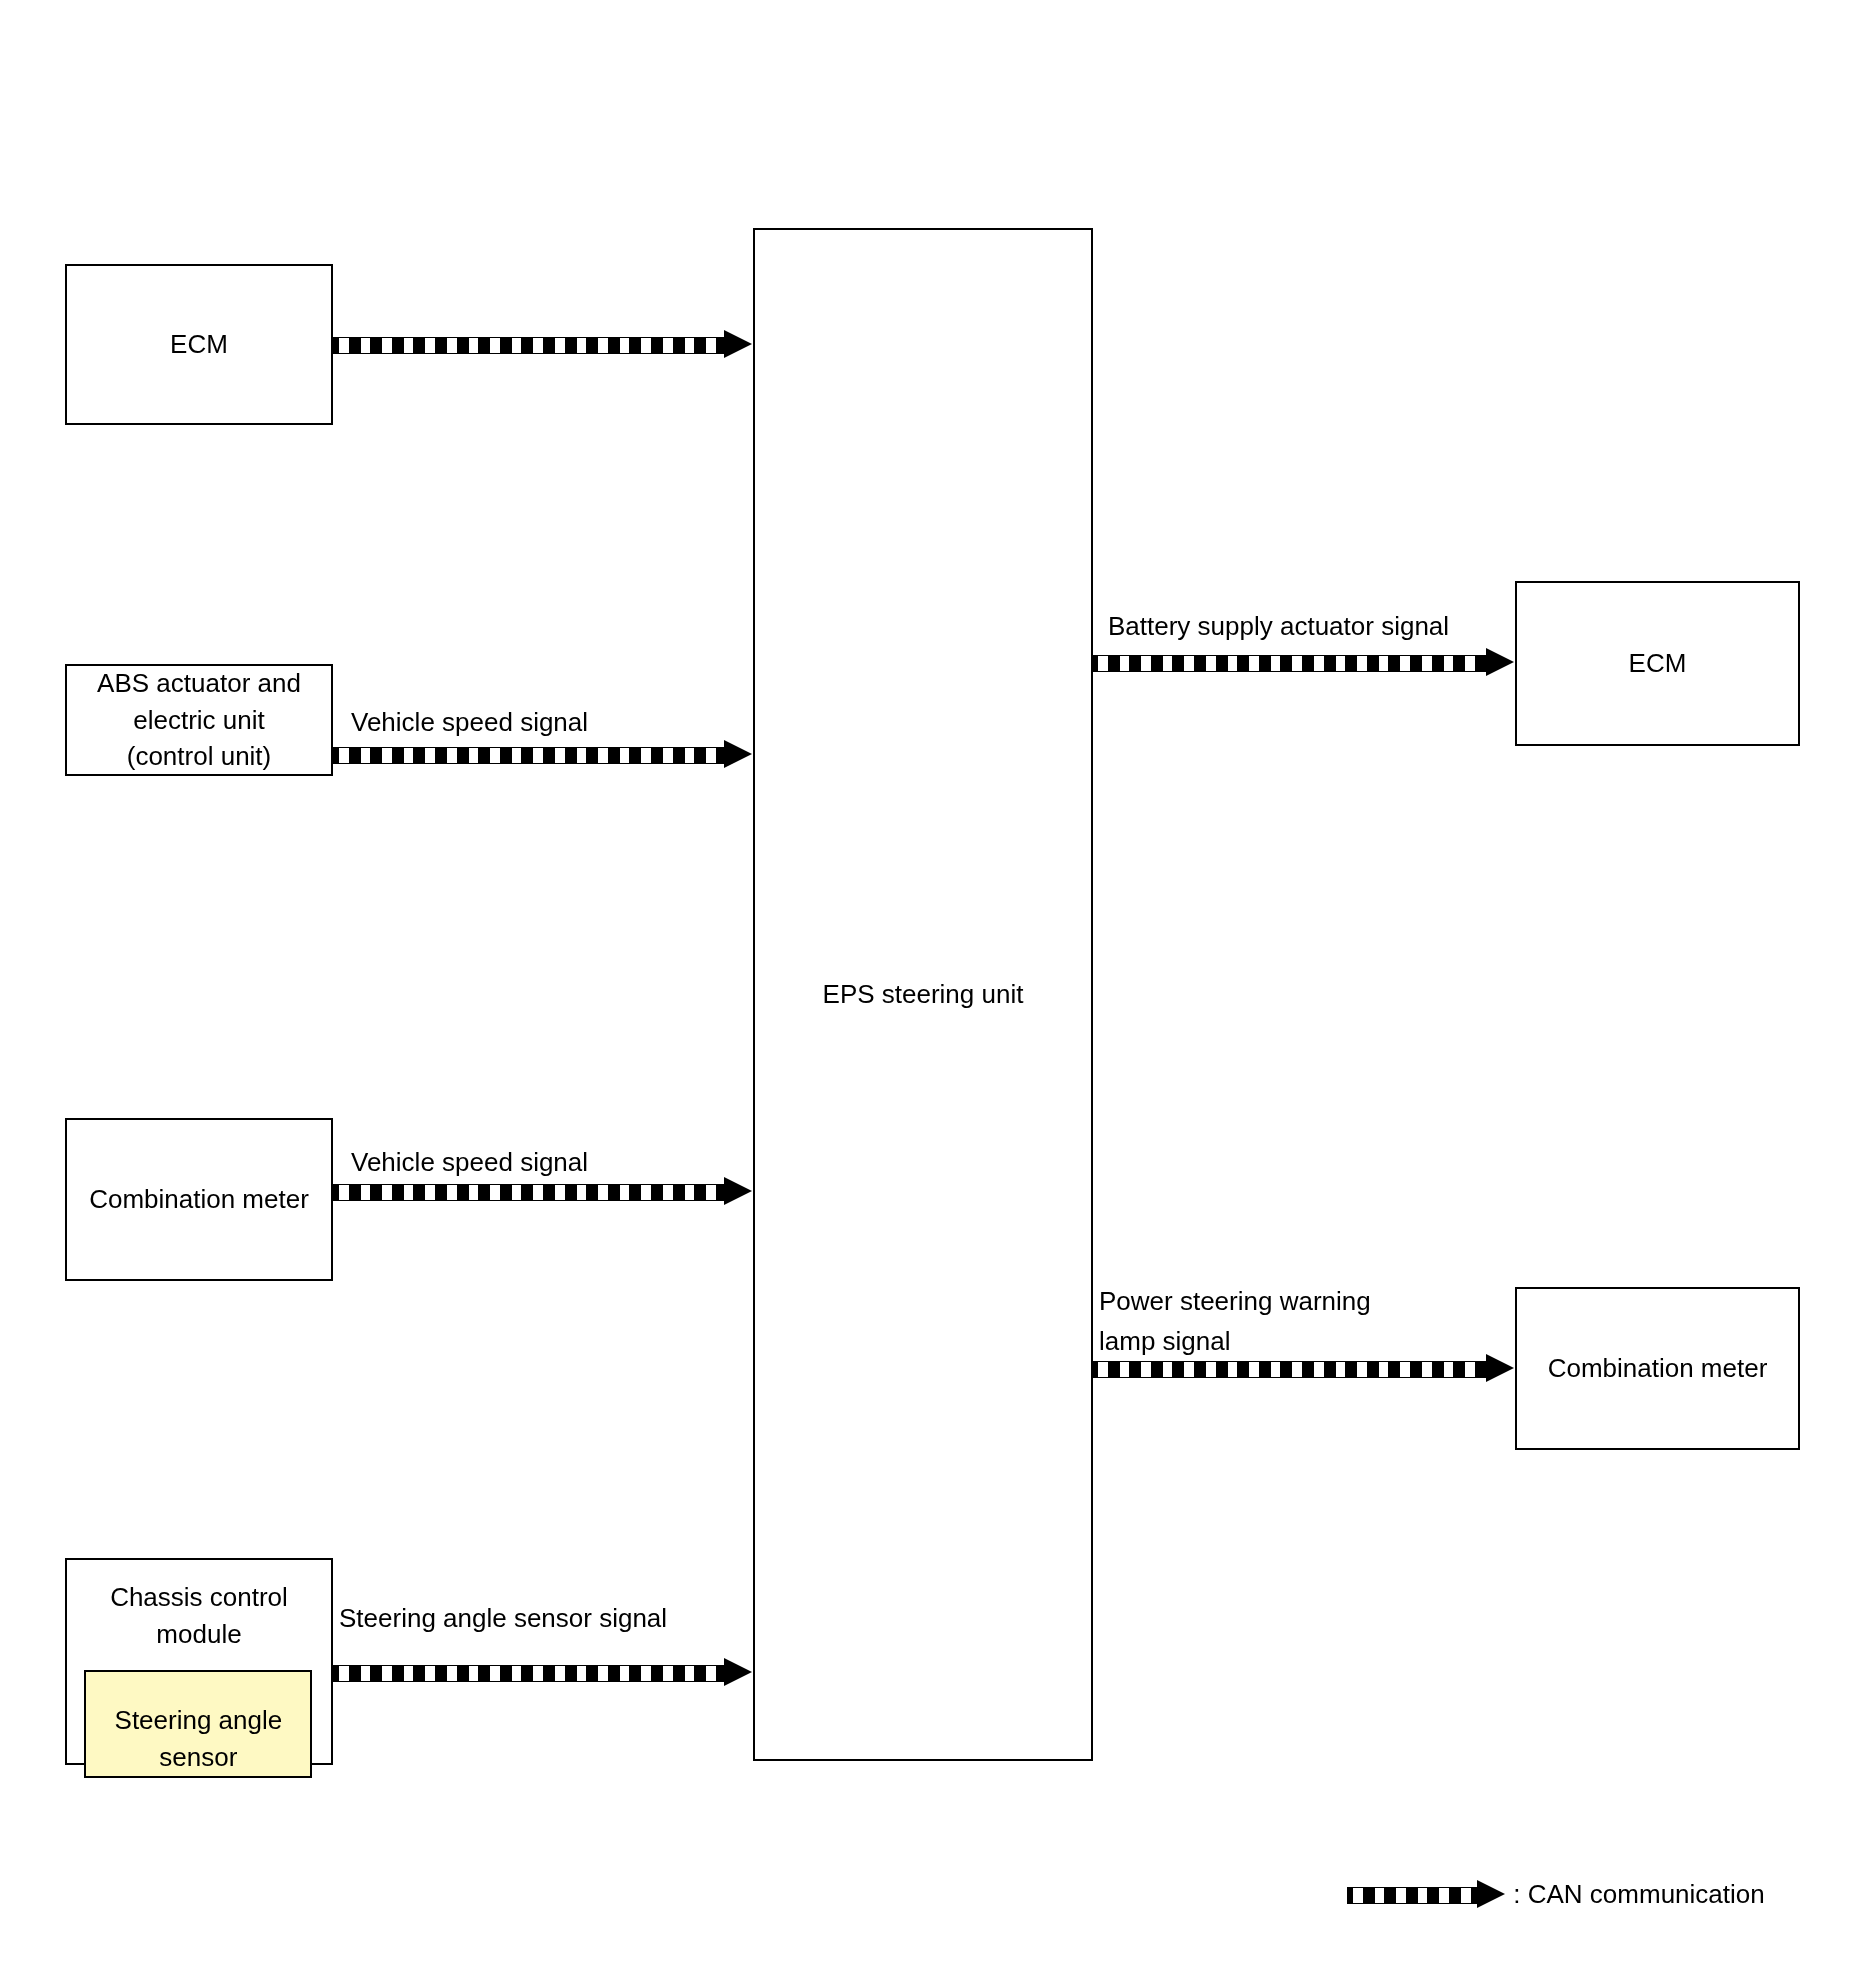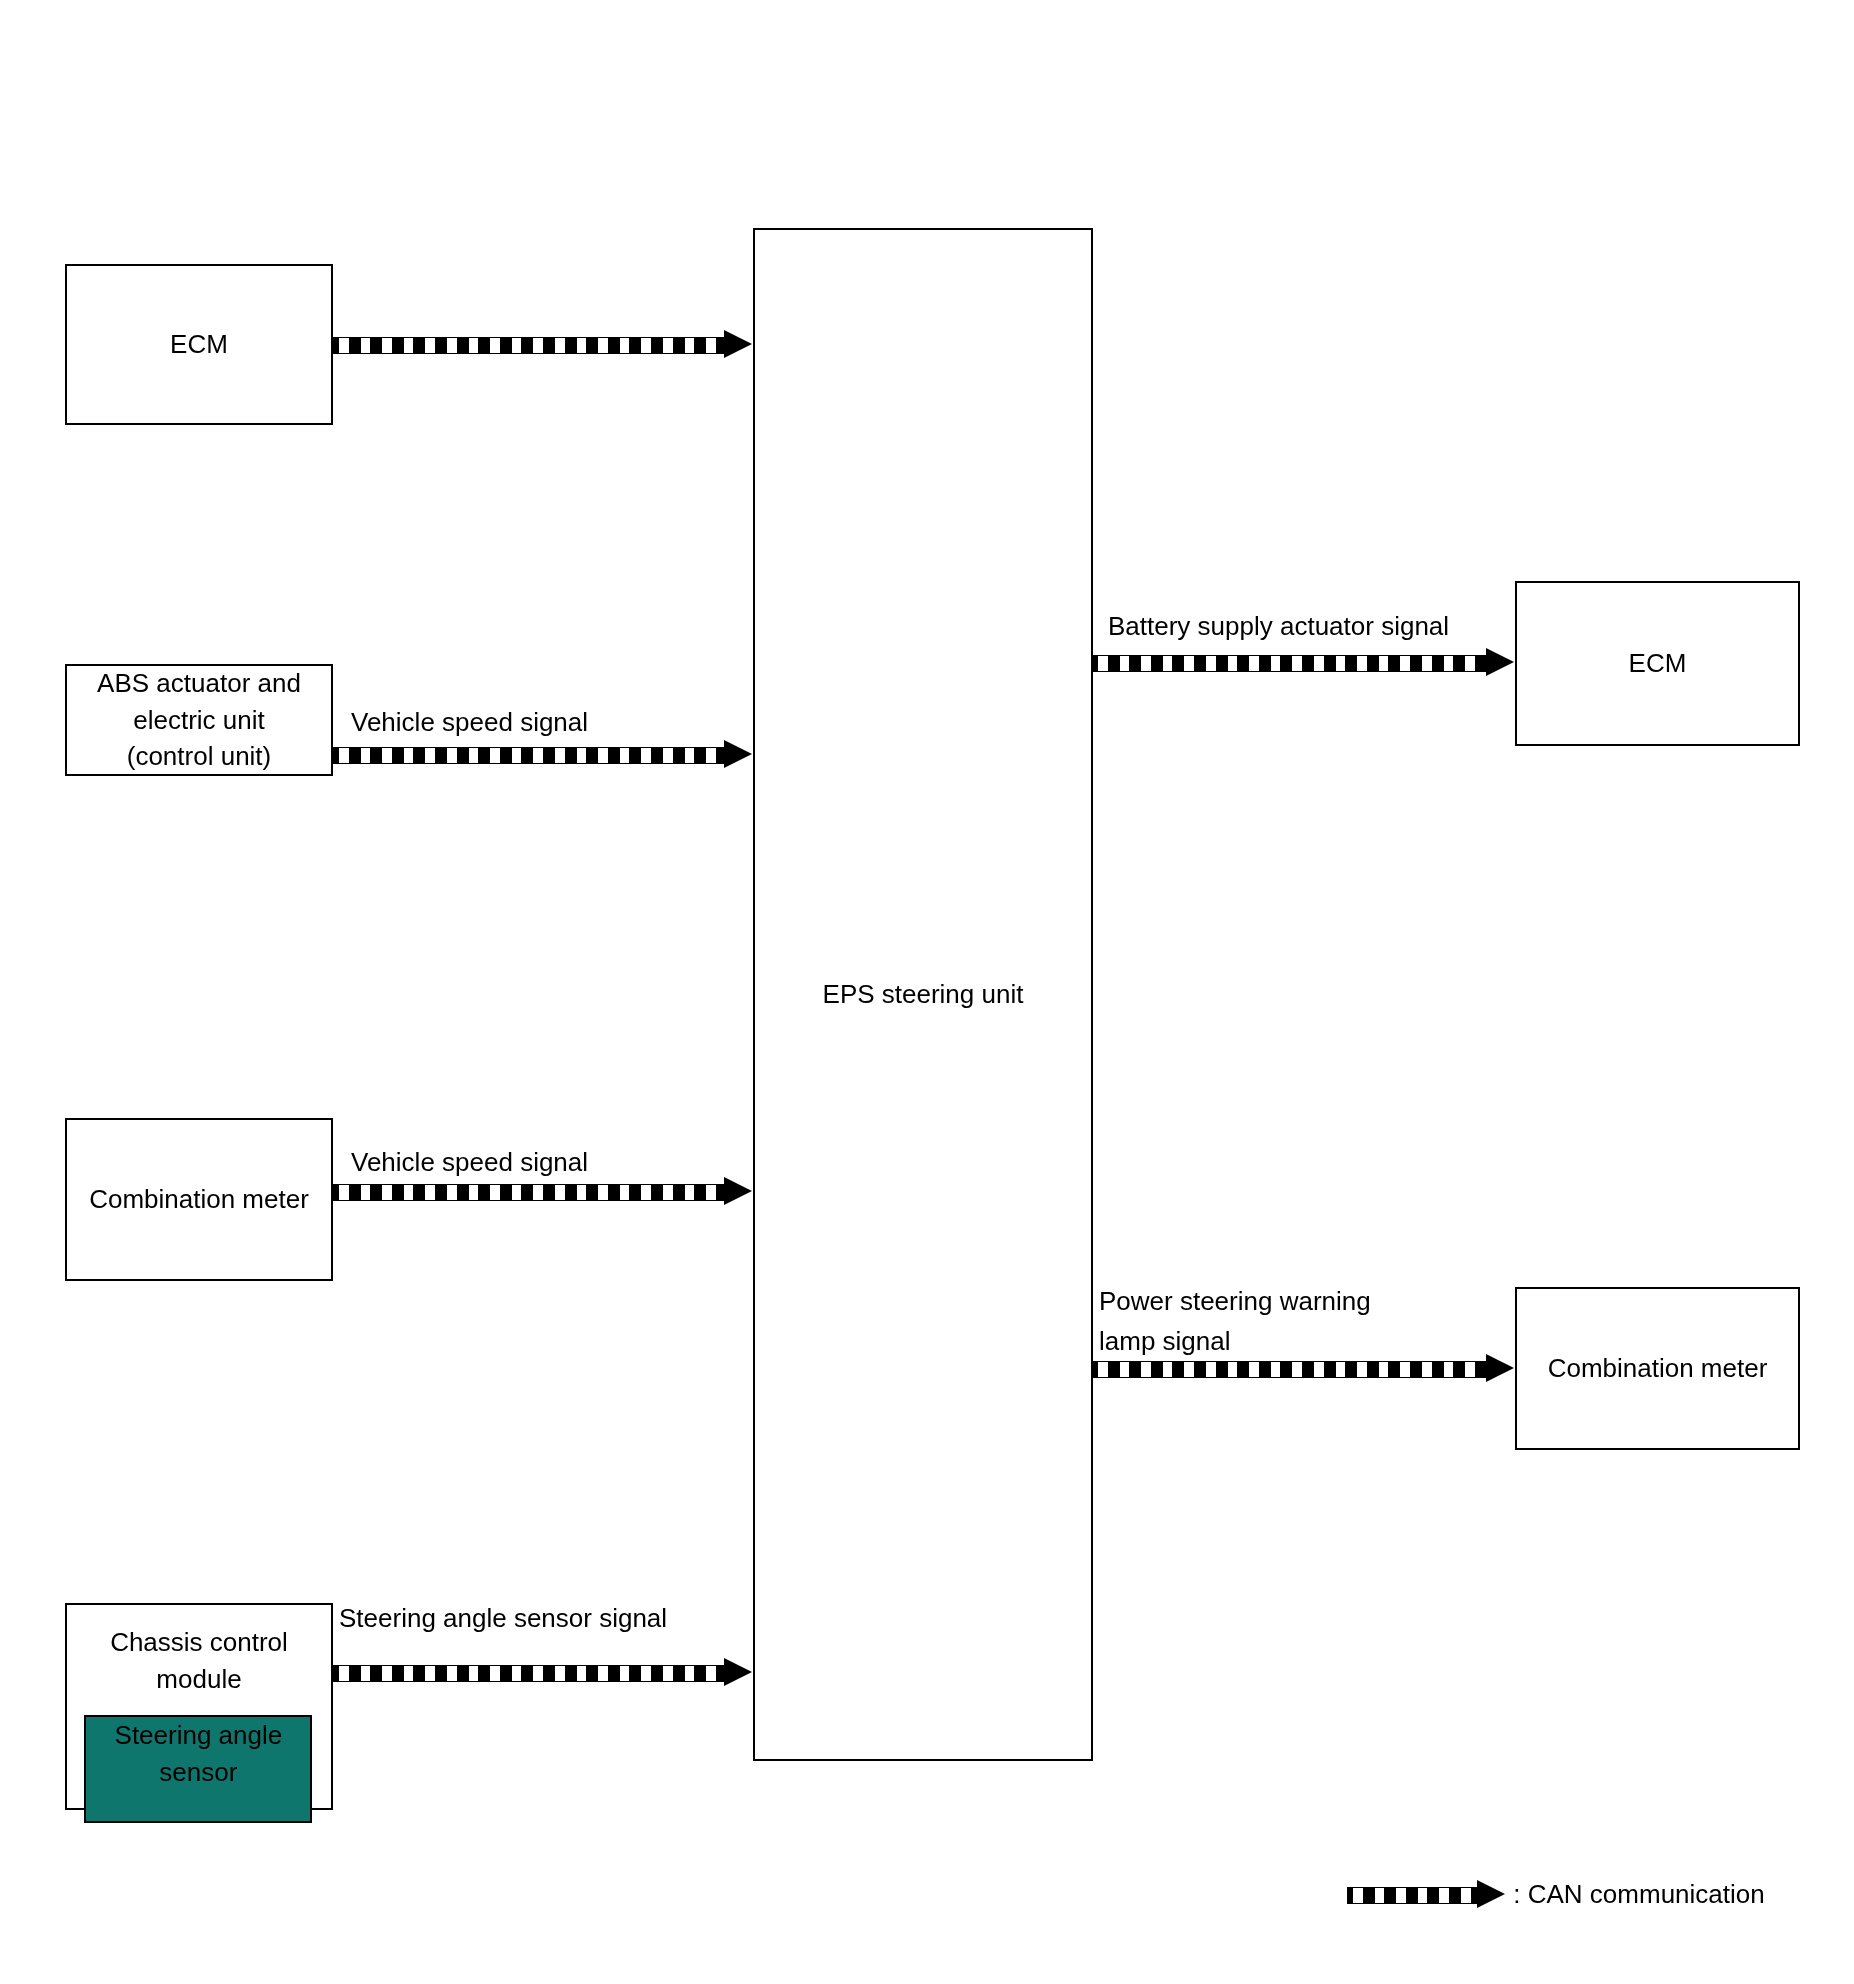--- a/index.html
+++ b/index.html
@@ -10,31 +10,31 @@
 
   
   .box{position:absolute;border:2.8px solid #000;background:#fff;box-sizing:border-box;
        display:flex;align-items:center;justify-content:center;}
   .box .label{font-size:26px;line-height:1.42;text-align:center;white-space:pre-line;}
 
   .box-ecm-in      {left:65px;  top:264px;  width:268px;  height:161px;}
   .box-abs         {left:65px;  top:664px; width:268px;  height:112px;}
   .box-meter-in    {left:65px;  top:1118px; width:268px;  height:163px;}
   .box-chassis     {left:65px;  top:1558px; width:268px;  height:207px;
-                    display:block;margin-top:45px;}
+                    display:block;}
   .box-eps         {left:753px; top:228px;  width:340px;  height:1533px;}
   .box-ecm-out     {left:1515px; top:581px; width:285px;  height:165px;}
   .box-meter-out   {left:1515px; top:1287px; width:285px;  height:163px;}
 
   
   .chassis-title{position:absolute;left:0;top:19px;width:100%;text-align:center;
                  font-size:26px;line-height:1.42;white-space:pre-line;}
   .box-inner{position:absolute;left:17.4px;top:110px;width:228px;height:108px;
-             border:2.3px solid #000;background:#0f766e;box-sizing:border-box;
-             display:flex;align-items:flex-start;justify-content:center;}
+             border:2.3px solid #000;background:#fef9c3;box-sizing:border-box;
+             display:flex;align-items:flex-end;justify-content:center;}
   .box-inner .label{font-size:26px;line-height:1.42;text-align:center;white-space:pre-line;}
 
   
   .arrow{position:absolute;height:29px;}
   .arrow .shaft{position:absolute;left:0;top:7.3px;height:14.7px;
       background:#000;
       
       background-image:repeating-linear-gradient(to right,
           transparent 0px, transparent 6px,
           #fff 6px, #fff 15.6px,

